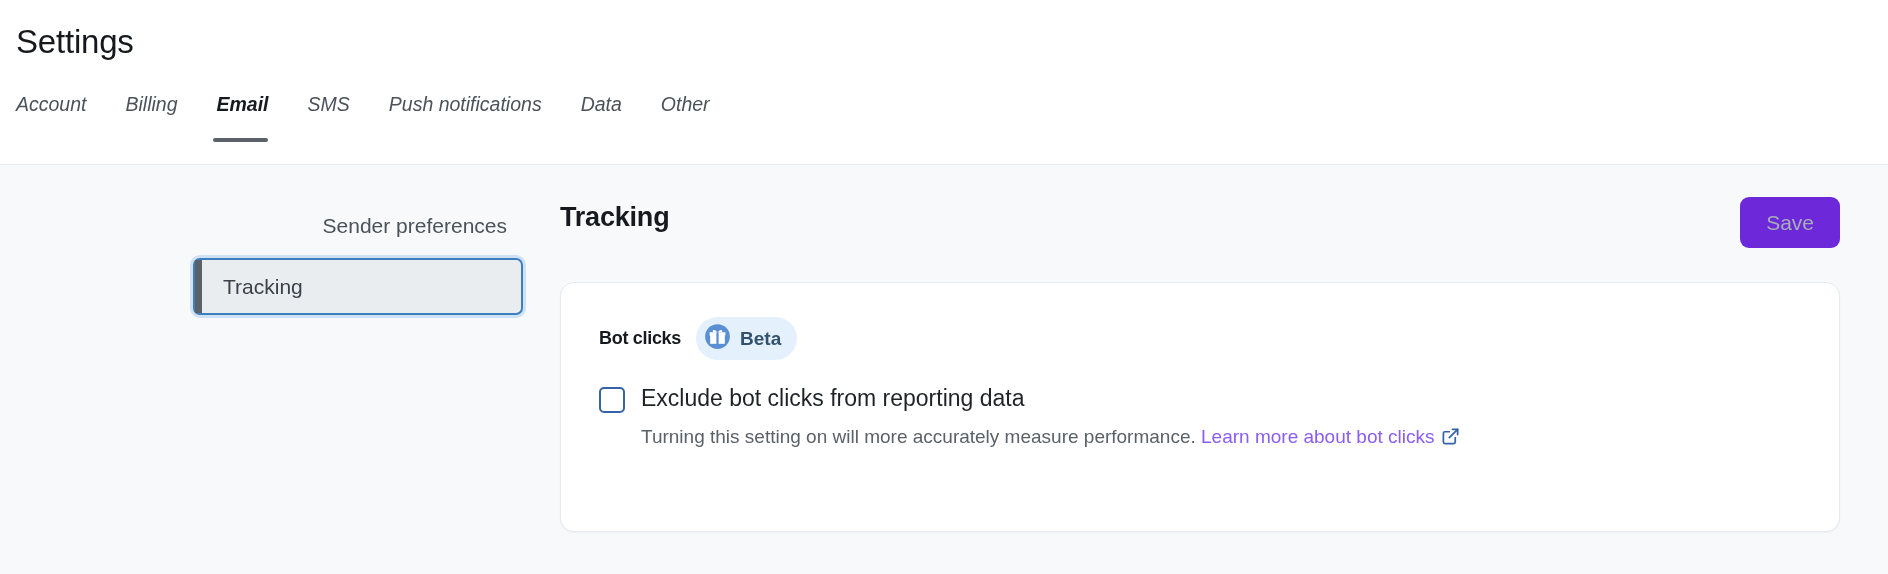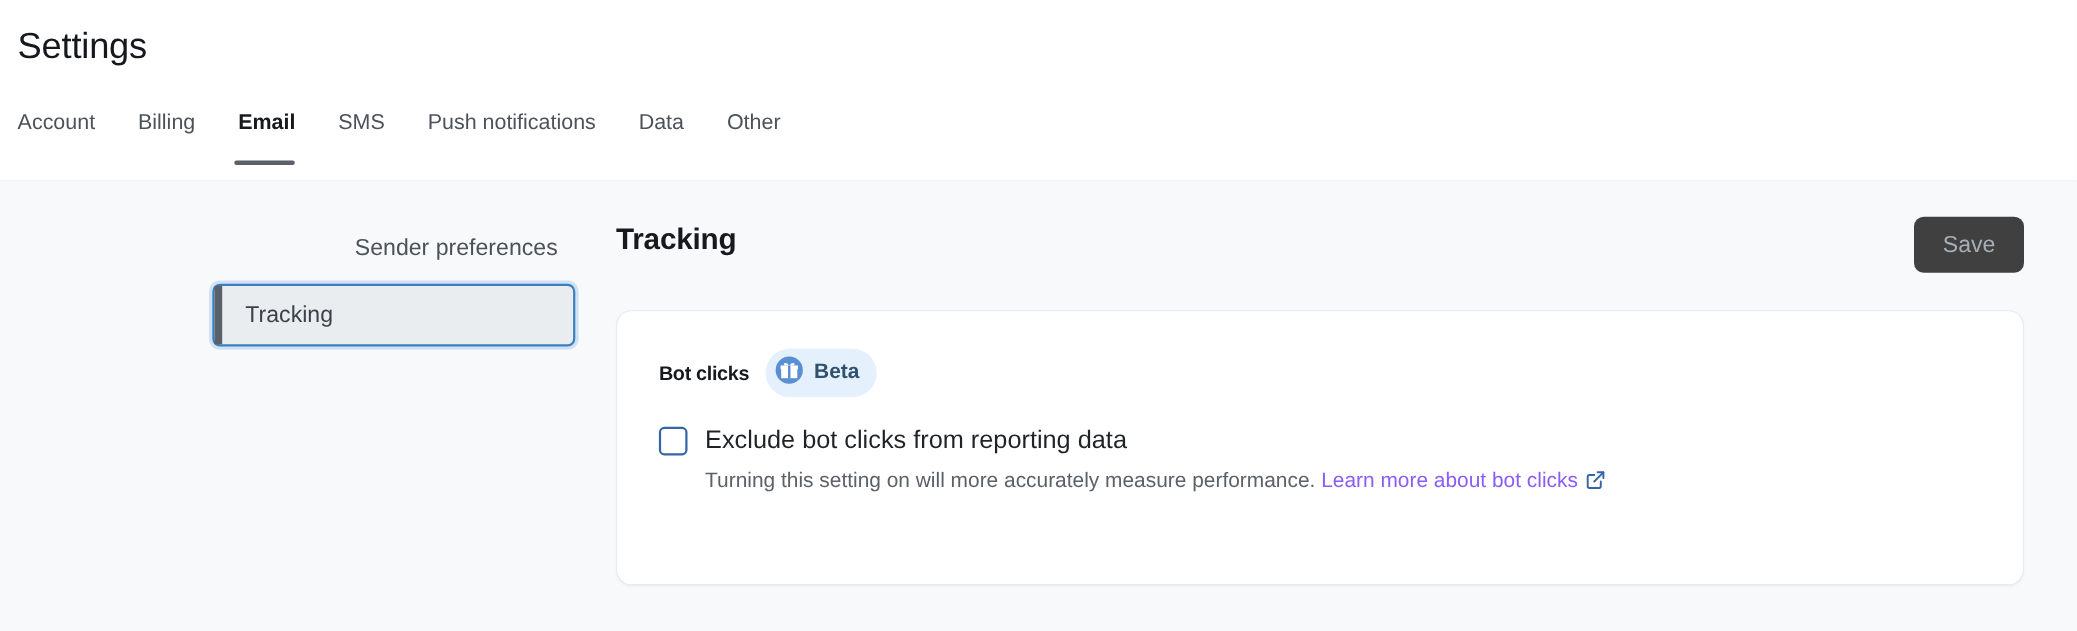--- a/index.html
+++ b/index.html
@@ -32,25 +32,26 @@
     font-size: 33px;
     font-weight: 400;
     letter-spacing: -0.2px;
     color: #15181c;
     padding: 22px 0 0 16px;
     line-height: 1.2;
   }
 
   .tabbar {
     display: flex;
-    align-items: flex-end;
+    align-items: center;
     gap: 0;
     padding-left: 16px;
     margin-top: 26px;
     height: 62px;
+    font-style: italic;
   }
 
   .tab {
     position: relative;
     font-size: 19.5px;
     color: #4b5259;
     padding: 0 21px 0 0;
     margin-right: 18px;
     line-height: 1;
     white-space: nowrap;
@@ -146,21 +147,21 @@
   .section-title {
     font-size: 27px;
     font-weight: 700;
     color: #16191d;
     letter-spacing: -0.2px;
     line-height: 1.2;
     padding-top: 4px;
   }
 
   .save-btn {
-    background: #404040;
+    background: #6d28d9;
     color: #a6aeb6;
     border: none;
     font-size: 21px;
     font-family: inherit;
     padding: 13px 26px;
     border-radius: 9px;
     cursor: default;
     line-height: 1.2;
     margin-right: 24px;
   }

